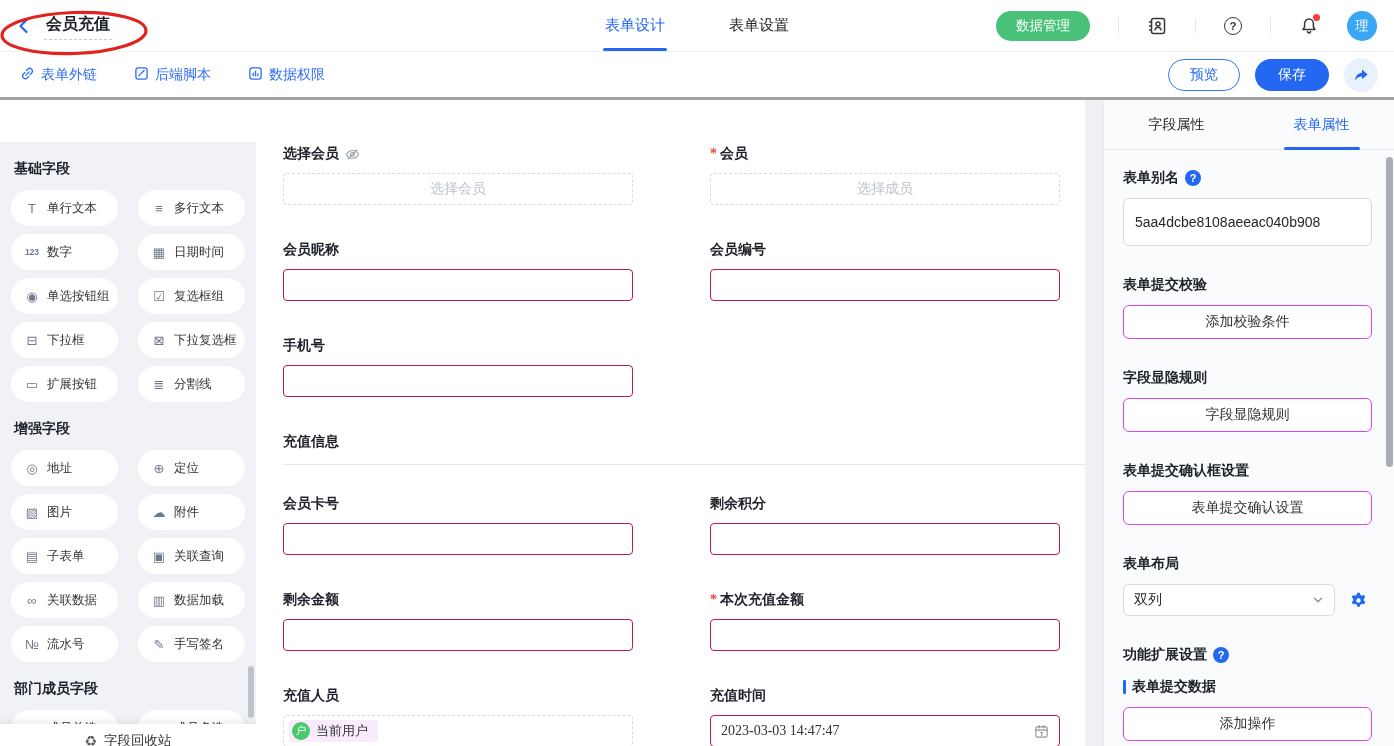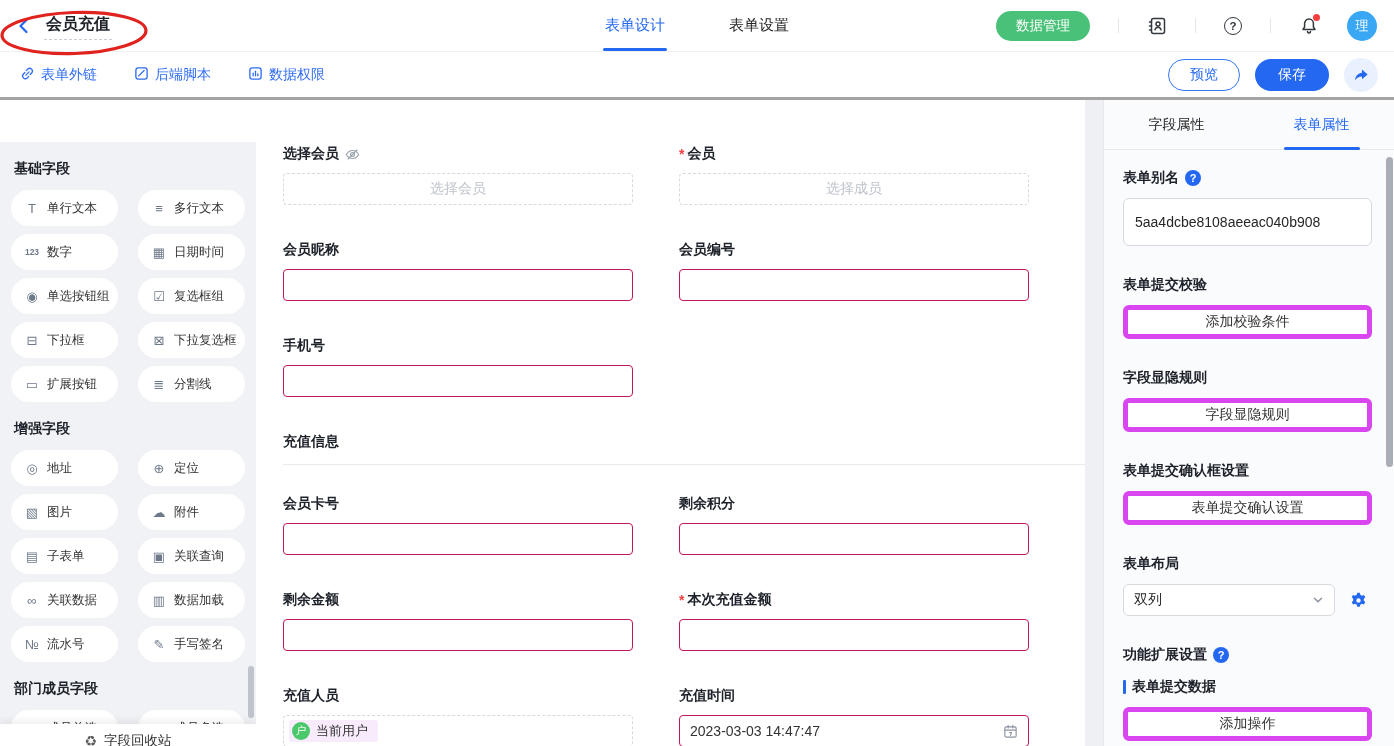--- a/index.html
+++ b/index.html
@@ -63,21 +63,21 @@
   .recycle { position:absolute; left:0; right:0; bottom:0; height:33px; background:#fff;
     display:flex; align-items:center; justify-content:center; gap:7px; font-size:13.5px;
     color:#333; box-shadow:0 -3px 8px rgba(0,0,0,.07); cursor:pointer; }
   .recycle .g { font-size:14px; color:#595959; }
   .sb-thumb { position:absolute; right:2px; top:524px; width:6px; height:52px;
     border-radius:3px; background:#bfc3cb; }
   
   .canvas-wrap { flex:1; background:#eef0f4; }
   .canvas { height:100%; margin-right:18px; background:#fff; padding:45px 0 0 27px;
     overflow:hidden; }
-  .f-row { display:grid; grid-template-columns:350px 350px; column-gap:46px; margin-bottom:36px; }
+  .f-row { display:grid; grid-template-columns:350px 350px; column-gap:77px; margin-bottom:36px;font-family:Liberation Serif, serif; }
   .f-label { display:flex; align-items:center; gap:6px; font-weight:700; font-size:14px;
     color:#1d2129; margin-bottom:10px; }
   .req { color:#f53f3f; margin-right:-3px; }
   .ctl { height:32px; border-radius:4px; display:flex; align-items:center; background:#fff; }
   .ctl.dashed { border:1px dashed #d6d9de; justify-content:center; }
   .ph { color:#bfc4cc; font-size:14px; }
   .ctl.solid { border:1px solid #be185d; }
   .ctl.tagbox { justify-content:flex-start; padding-left:5px; }
   .tag { display:flex; align-items:center; gap:6px; background:#f8ecfc; border-radius:3px;
     padding:2px 10px 2px 3px; font-size:13px; color:#333; }
@@ -101,21 +101,21 @@
   .p-sec.head-only { margin-bottom:14px; }
   .p-label { display:flex; align-items:center; gap:6px; font-weight:700; font-size:14px;
     color:#1d2129; margin-bottom:11px; }
   .p-label.no-ctl { margin-bottom:0; }
   .accent-bar { width:3px; height:14px; background:#2468f2; border-radius:1px; }
   .p-help { width:16px; height:16px; border-radius:50%; background:#2468f2; color:#fff;
     font-size:11px; font-weight:700; display:flex; align-items:center; justify-content:center;
     cursor:pointer; }
   .p-input { height:48px; border:1px solid #d6d9de; border-radius:6px; background:#fff;
     display:flex; align-items:center; padding:0 11px; font-size:14px; color:#262626; }
-  .p-btn { height:34px; border:5px solid #d946ef; border-radius:6px; background:#fff;
+  .p-btn { height:34px; border:1px solid #d946ef; border-radius:6px; background:#fff;
     display:flex; align-items:center; justify-content:center; font-size:14px; color:#333;
     width:100%; cursor:pointer; }
   .p-selrow { display:flex; align-items:center; gap:14px; }
   .p-select { width:212px; height:32px; border:1px solid #d6d9de; border-radius:6px;
     background:#fff; display:flex; align-items:center; justify-content:space-between;
     padding:0 10px; font-size:14px; color:#262626; cursor:pointer; }
   .gear-btn { display:flex; cursor:pointer; }
   .p-thumb { position:absolute; right:1px; top:57px; width:7px; height:310px;
     border-radius:3.5px; background:#a9adb5; }
 </style>

